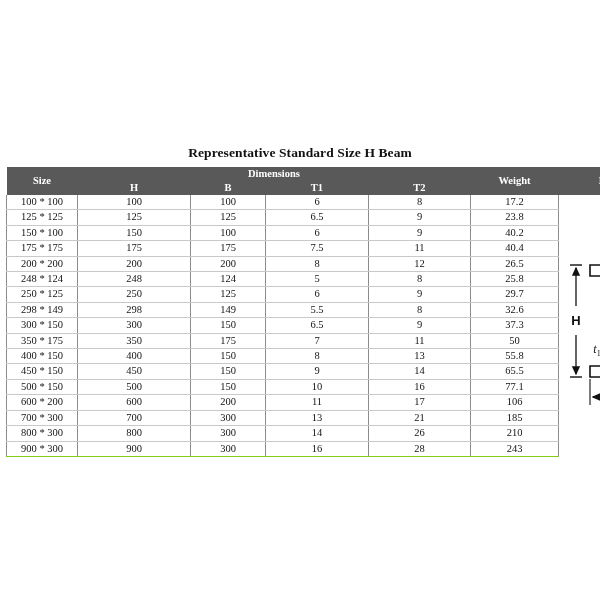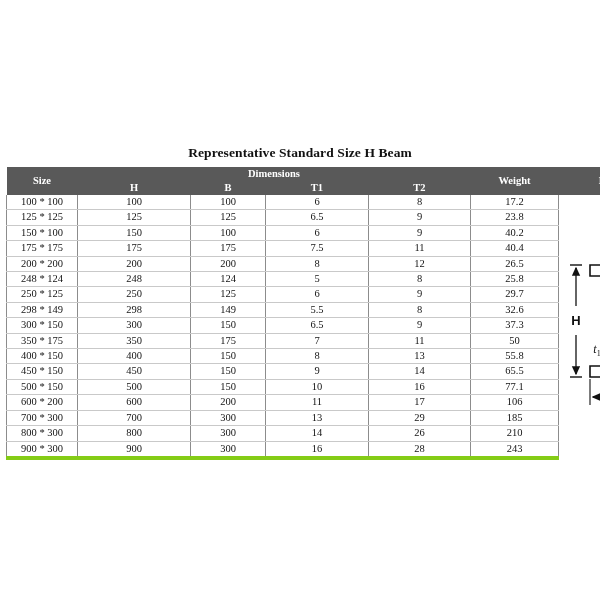--- a/index.html
+++ b/index.html
@@ -80,21 +80,21 @@
     font-family: "Liberation Serif", "DejaVu Serif", serif;
     font-size: 10.5px;
     color: #141414;
     white-space: nowrap;
     overflow: hidden;
   }
   tbody tr td:first-child {
     border-left: 1px solid #8c8c8c;
   }
   tbody tr:last-child td {
-    border-bottom: 4px solid #84cc16;
+    border-bottom: 1px solid #84cc16;
   }
   td.diagram-cell {
     border-right: 1px solid #8c8c8c;
     border-bottom: none;
     background: #ffffff;
     position: relative;
     vertical-align: top;
   }
   tbody tr:last-child td.diagram-cell {
     border-bottom: 1px solid #8c8c8c;
@@ -291,21 +291,21 @@
             <td>200</td>
             <td>11</td>
             <td>17</td>
             <td>106</td>
           </tr>
           <tr>
             <td>700 * 300</td>
             <td>700</td>
             <td>300</td>
             <td>13</td>
-            <td>29</td>
+            <td>21</td>
             <td>185</td>
           </tr>
           <tr>
             <td>800 * 300</td>
             <td>800</td>
             <td>300</td>
             <td>14</td>
             <td>26</td>
             <td>210</td>
           </tr>

